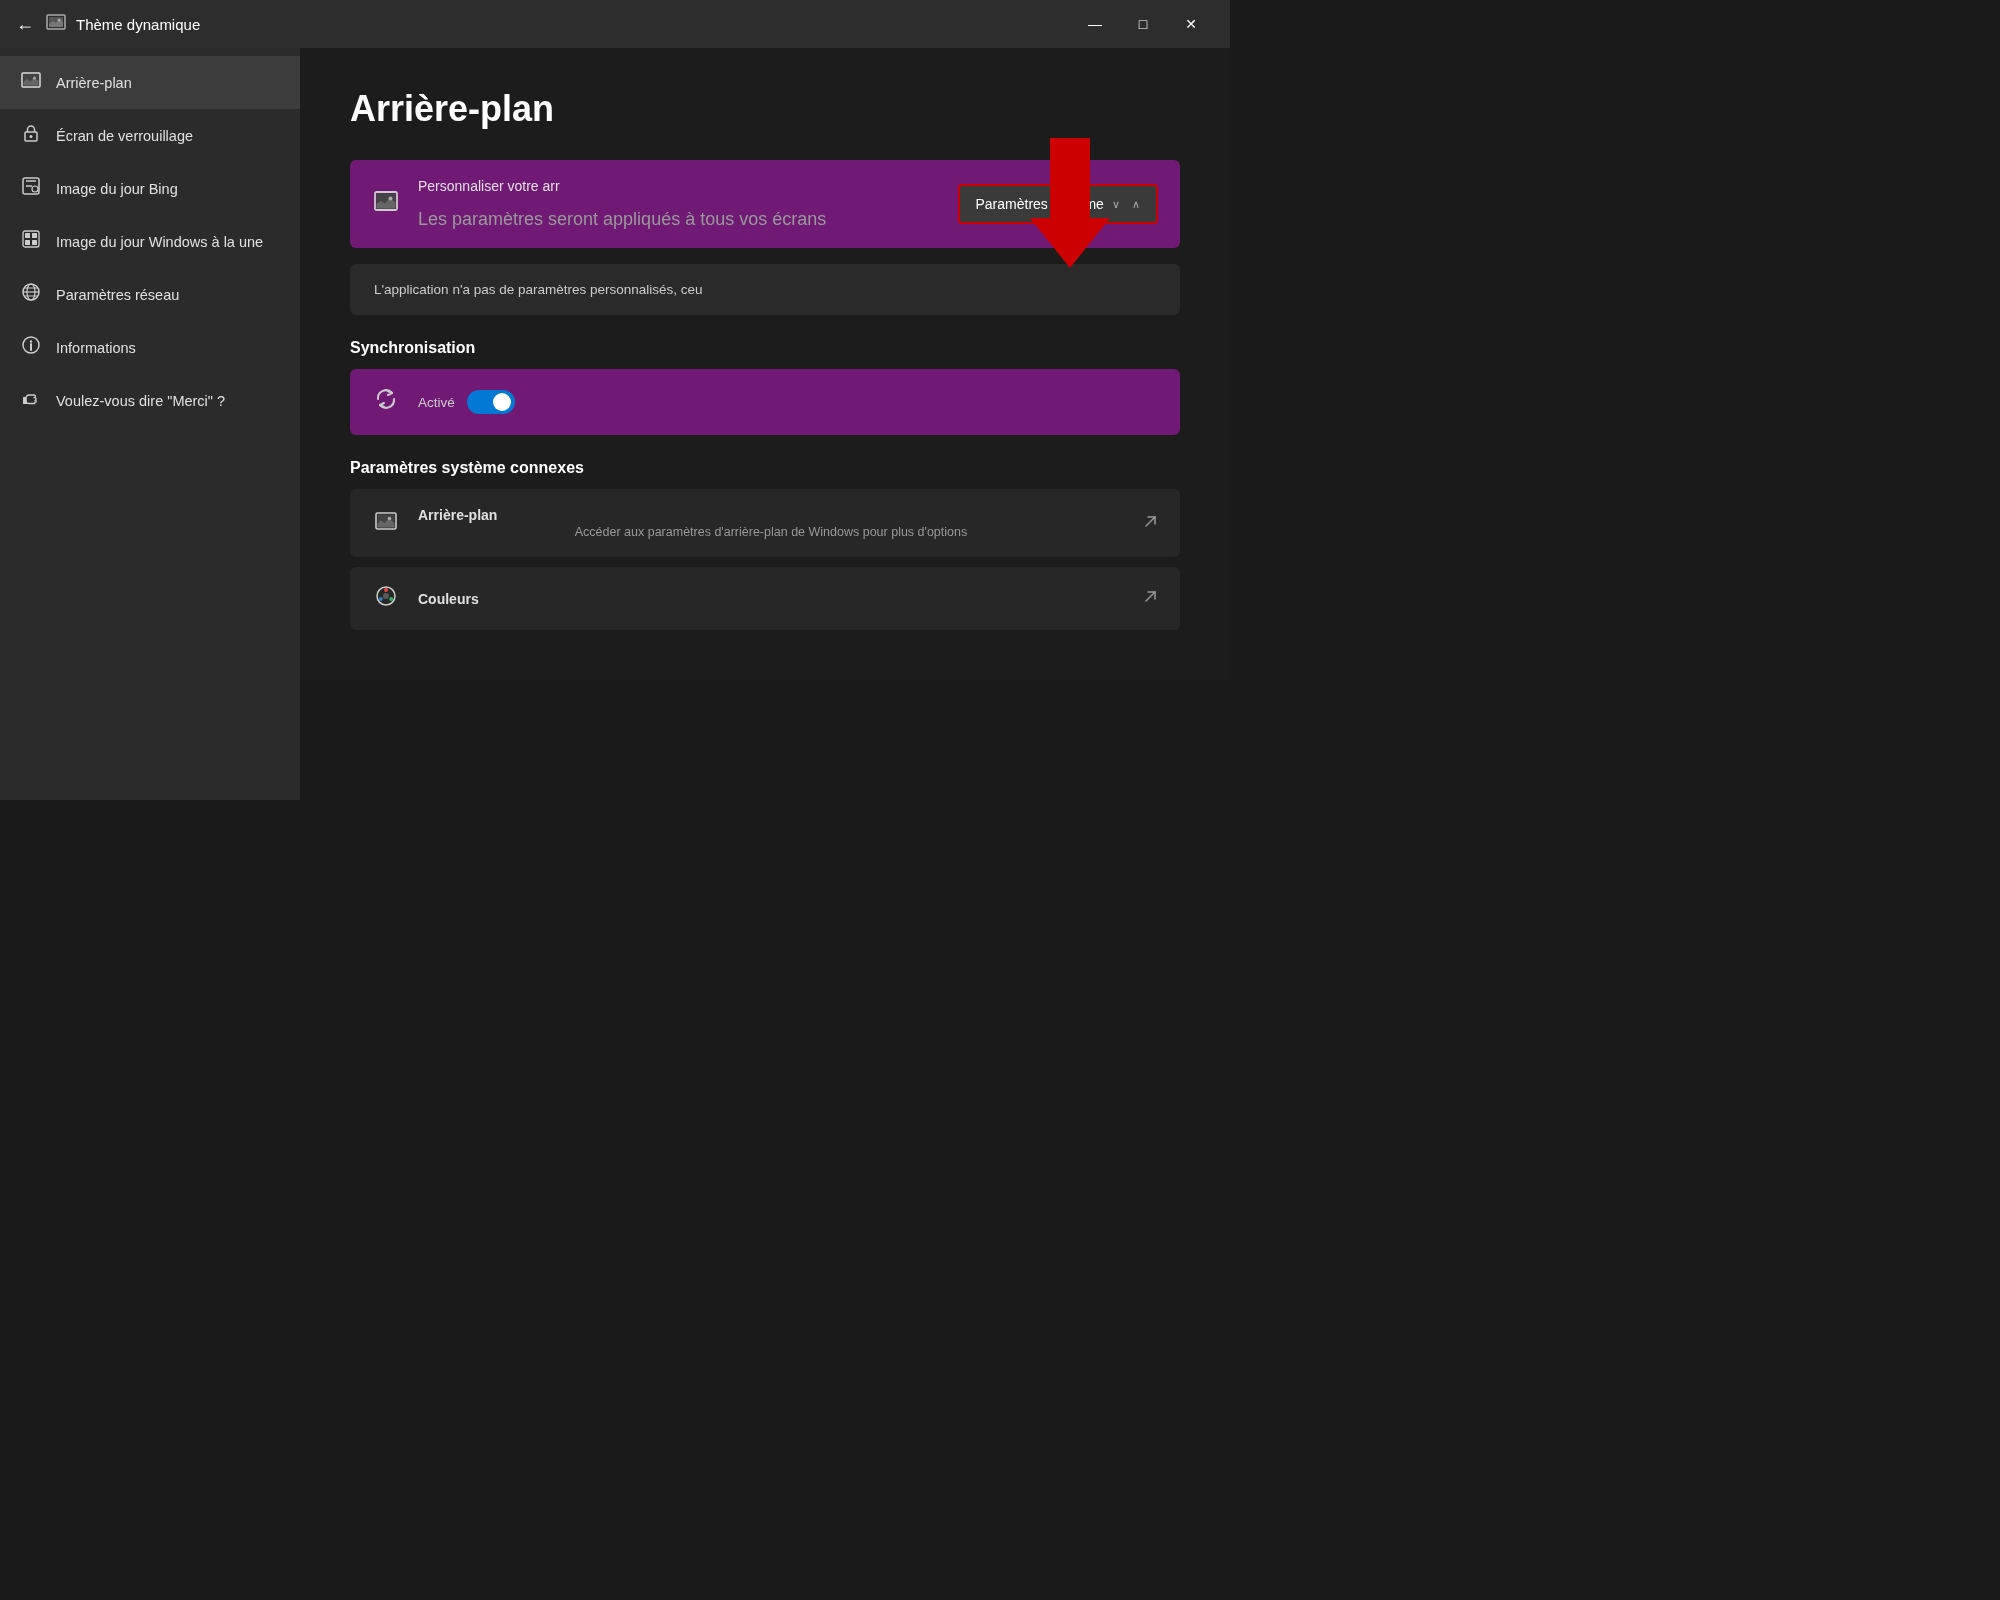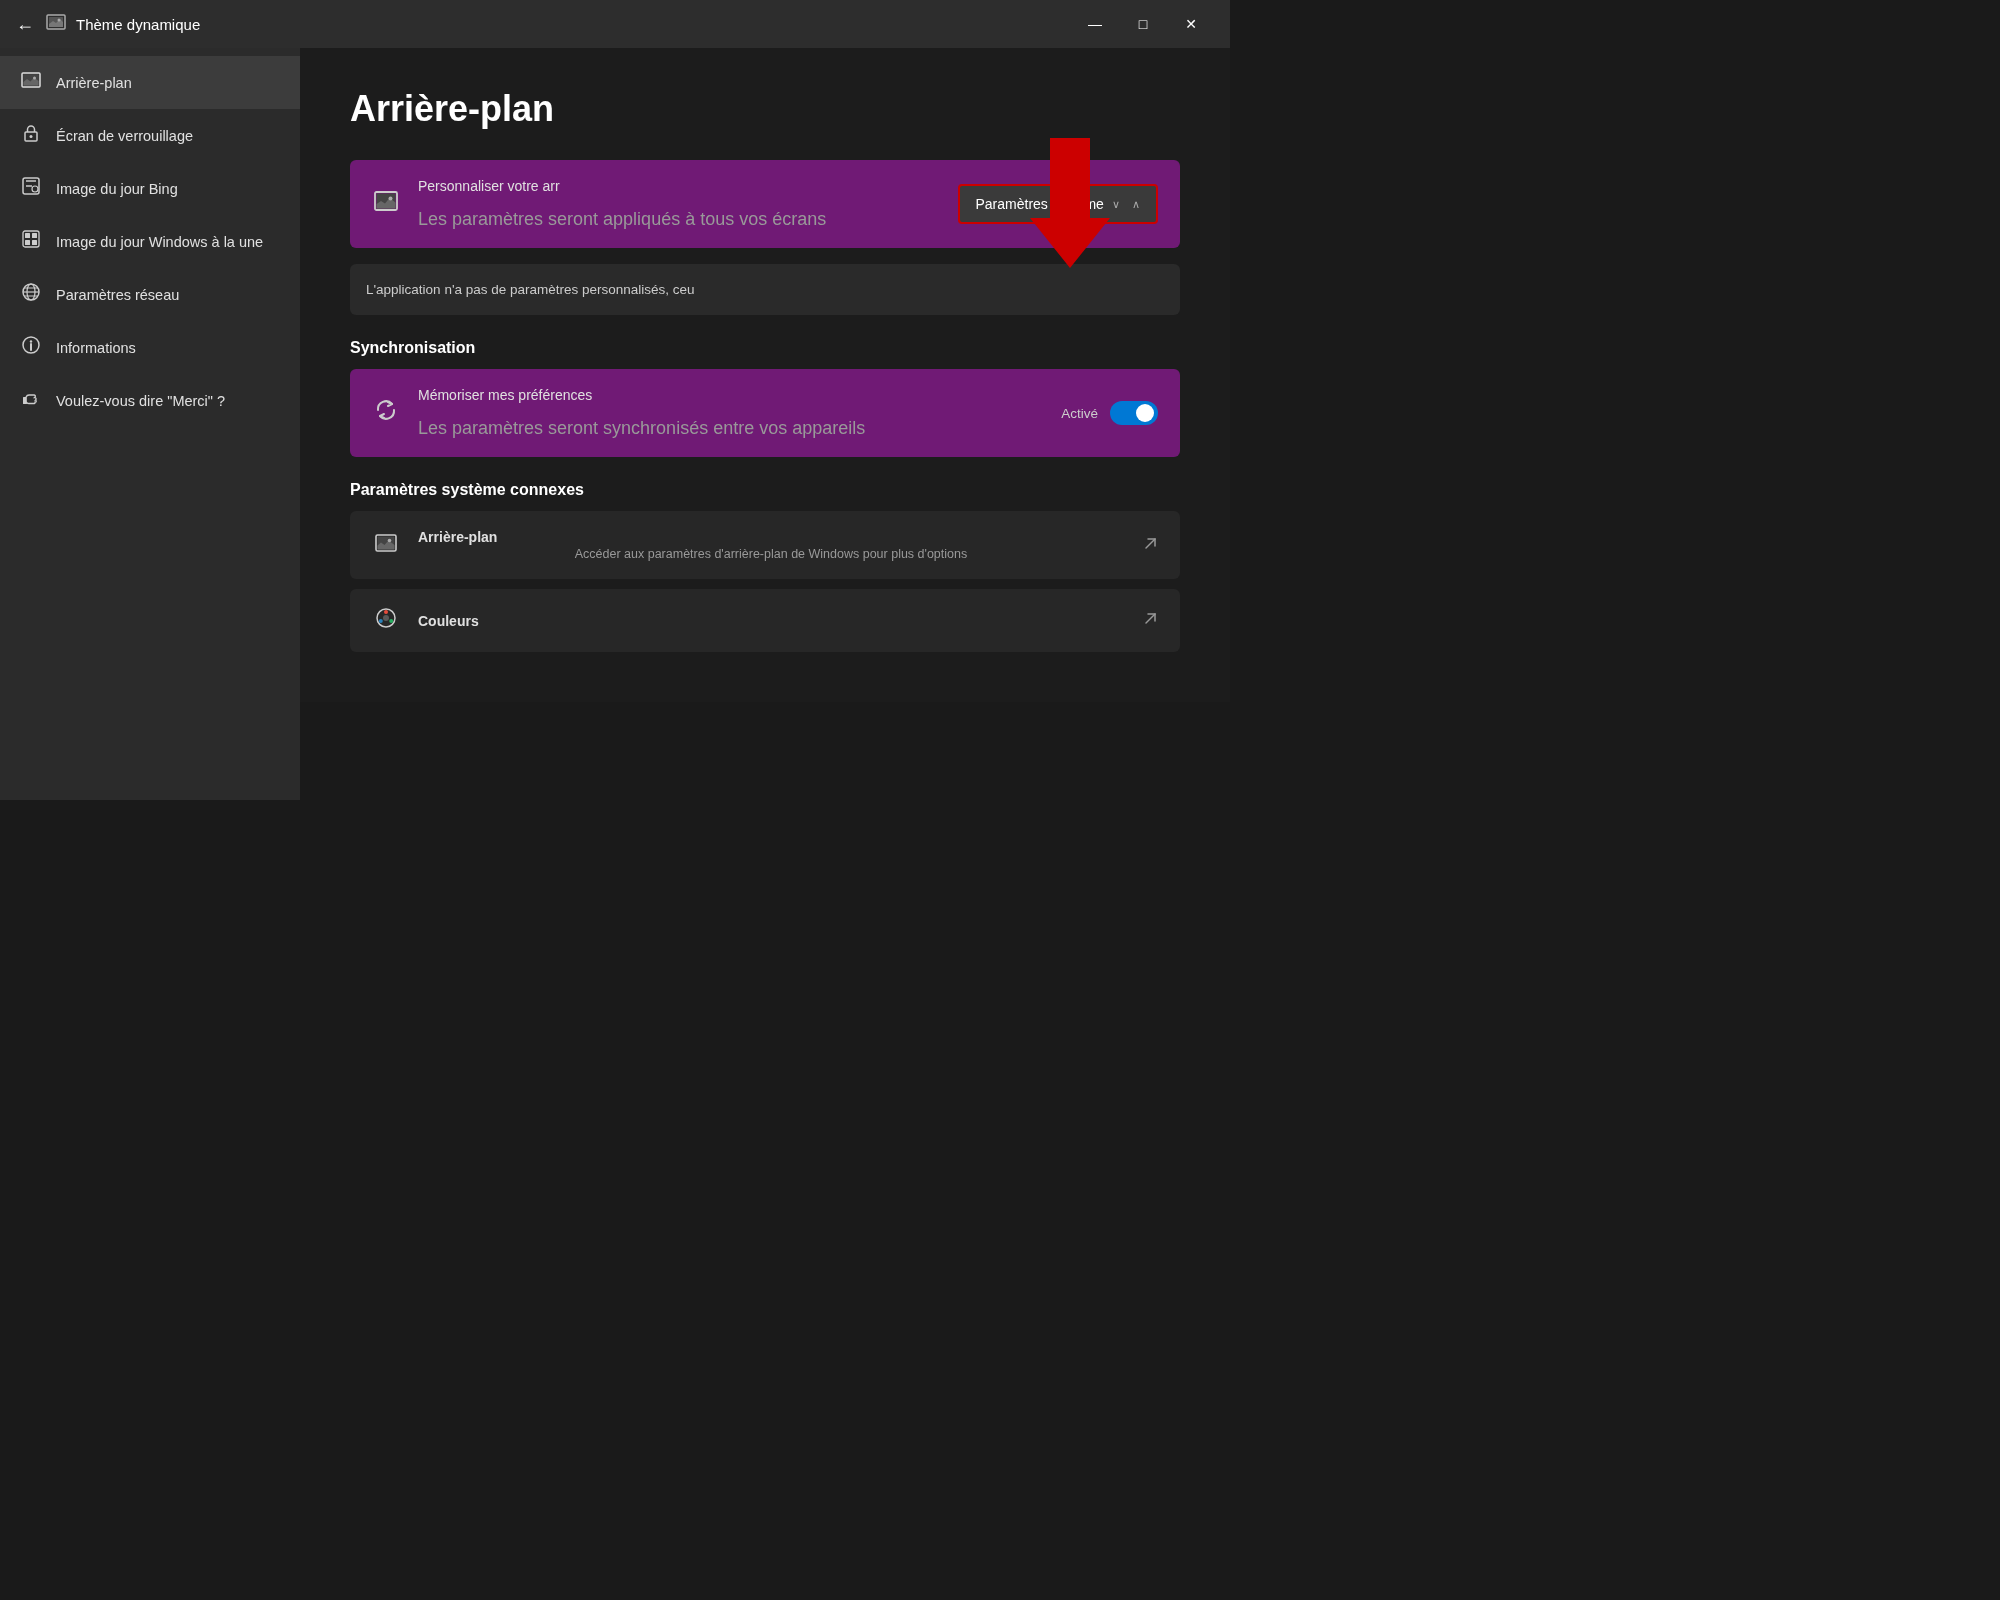--- a/index.html
+++ b/index.html
@@ -163,21 +163,21 @@
     .dropdown-btn .chevron-up {
       font-size: 11px;
       color: #aaa;
       margin-left: 4px;
     }
 
     
     .info-card {
       background: #2a2a2a;
       border-radius: 6px;
-      padding: 18px 16px;
+      padding: 18px 24px;
       font-size: 13.5px;
       color: #ccc;
       margin-bottom: 16px;
     }
 
     
     .section-label {
       font-size: 16px;
       font-weight: 700;
       color: #fff;
@@ -417,24 +417,20 @@
       <div class="card">
         <div class="card-row">
           <span class="card-row-icon">
             <svg width="24" height="24" viewBox="0 0 24 24" fill="none">
               <path d="M4 12 A8 8 0 0 1 18 6" stroke="#ccc" stroke-width="2" stroke-linecap="round" fill="none"></path>
               <path d="M14 4 L18 6 L14 8" stroke="#ccc" stroke-width="2" stroke-linecap="round" stroke-linejoin="round" fill="none"></path>
               <path d="M20 12 A8 8 0 0 1 6 18" stroke="#ccc" stroke-width="2" stroke-linecap="round" fill="none"></path>
               <path d="M10 20 L6 18 L10 16" stroke="#ccc" stroke-width="2" stroke-linecap="round" stroke-linejoin="round" fill="none"></path>
             </svg>
           </span>
-          <div class="card-row-text">
-            <div class="card-row-title">Mémoriser mes préférences</div>
-            <div class="card-row-subtitle">Les paramètres seront synchronisés entre vos appareils</div>
-          </div>
           <div class="toggle-container">
             <span class="toggle-label">Activé</span>
             <div class="toggle">
               <div class="toggle-track on">
                 <div class="toggle-thumb"></div>
               </div>
             </div>
           </div>
         </div>
       </div>

